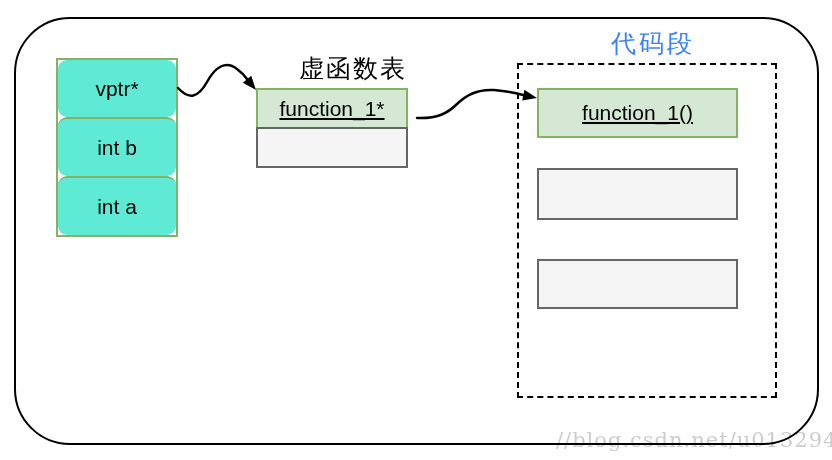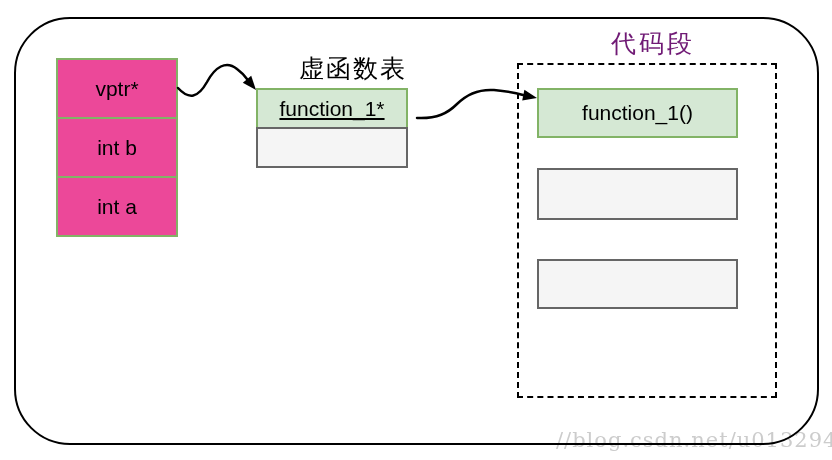--- a/index.html
+++ b/index.html
@@ -50,26 +50,27 @@
     position: absolute;
     left: 56px;
     top: 58px;
     width: 122px;
     box-sizing: border-box;
     border: 2px solid #82b366;
     z-index: 3;
   }
   .mem-cell {
     height: 57px;
-    background: #ec4899;
+    background: #5eead4;
     display: flex;
     align-items: center;
     justify-content: center;
     font-size: 21px;
     color: #000000;
+    border-radius: 9px;
   }
   .mem-cell + .mem-cell {
     border-top: 2px solid #82b366;
   }
 
   
   .vtable-title {
     position: absolute;
     left: 247px;
     top: 52px;
@@ -82,21 +83,21 @@
     white-space: nowrap;
   }
   .code-title {
     position: absolute;
     left: 573px;
     top: 27px;
     width: 160px;
     text-align: center;
     font-size: 25px;
     letter-spacing: 3px;
-    color: #701a75;
+    color: #3b82f6;
     z-index: 3;
     white-space: nowrap;
   }
 
   
   .vtable {
     position: absolute;
     left: 256px;
     top: 88px;
     width: 152px;
@@ -141,20 +142,21 @@
     height: 50px;
     box-sizing: border-box;
     border: 2px solid #82b366;
     background: #d5e8d4;
     display: flex;
     align-items: center;
     justify-content: center;
     font-size: 21px;
     color: #000000;
     z-index: 4;
+    text-decoration: underline;
   }
   .code-box-gray-1, .code-box-gray-2 {
     position: absolute;
     left: 537px;
     width: 201px;
     box-sizing: border-box;
     border: 2px solid #666666;
     background: #f5f5f5;
     z-index: 4;
   }

